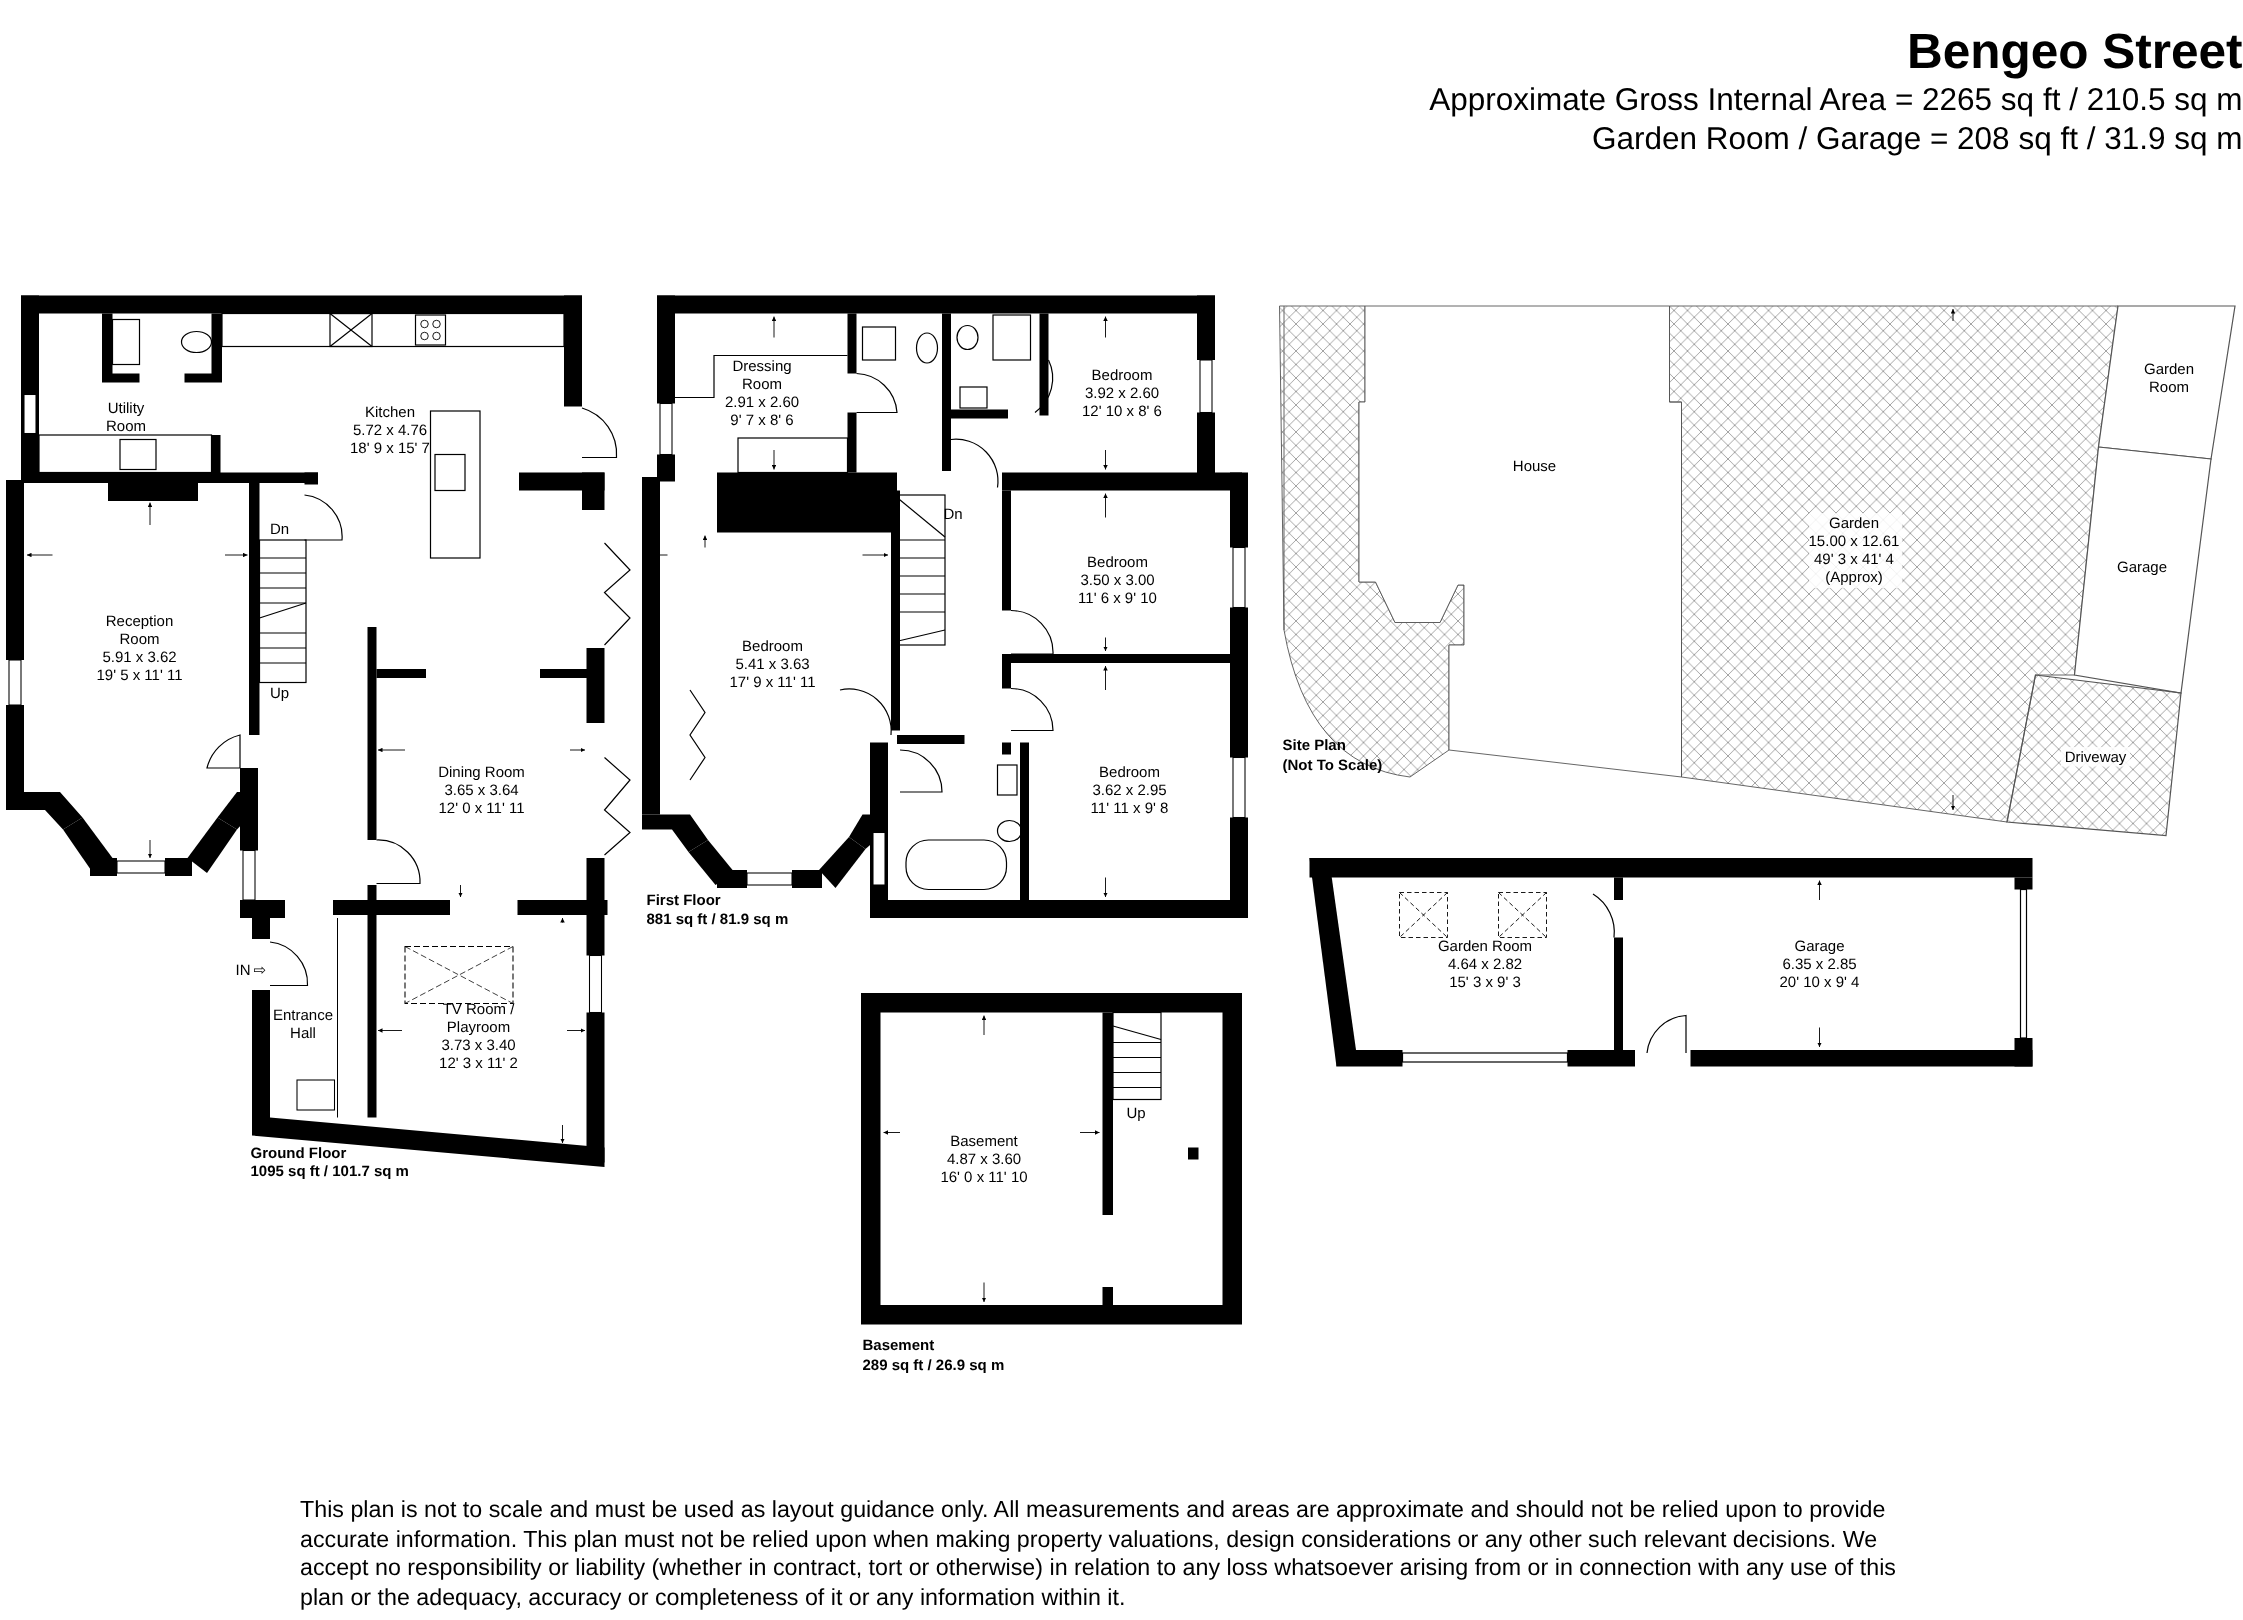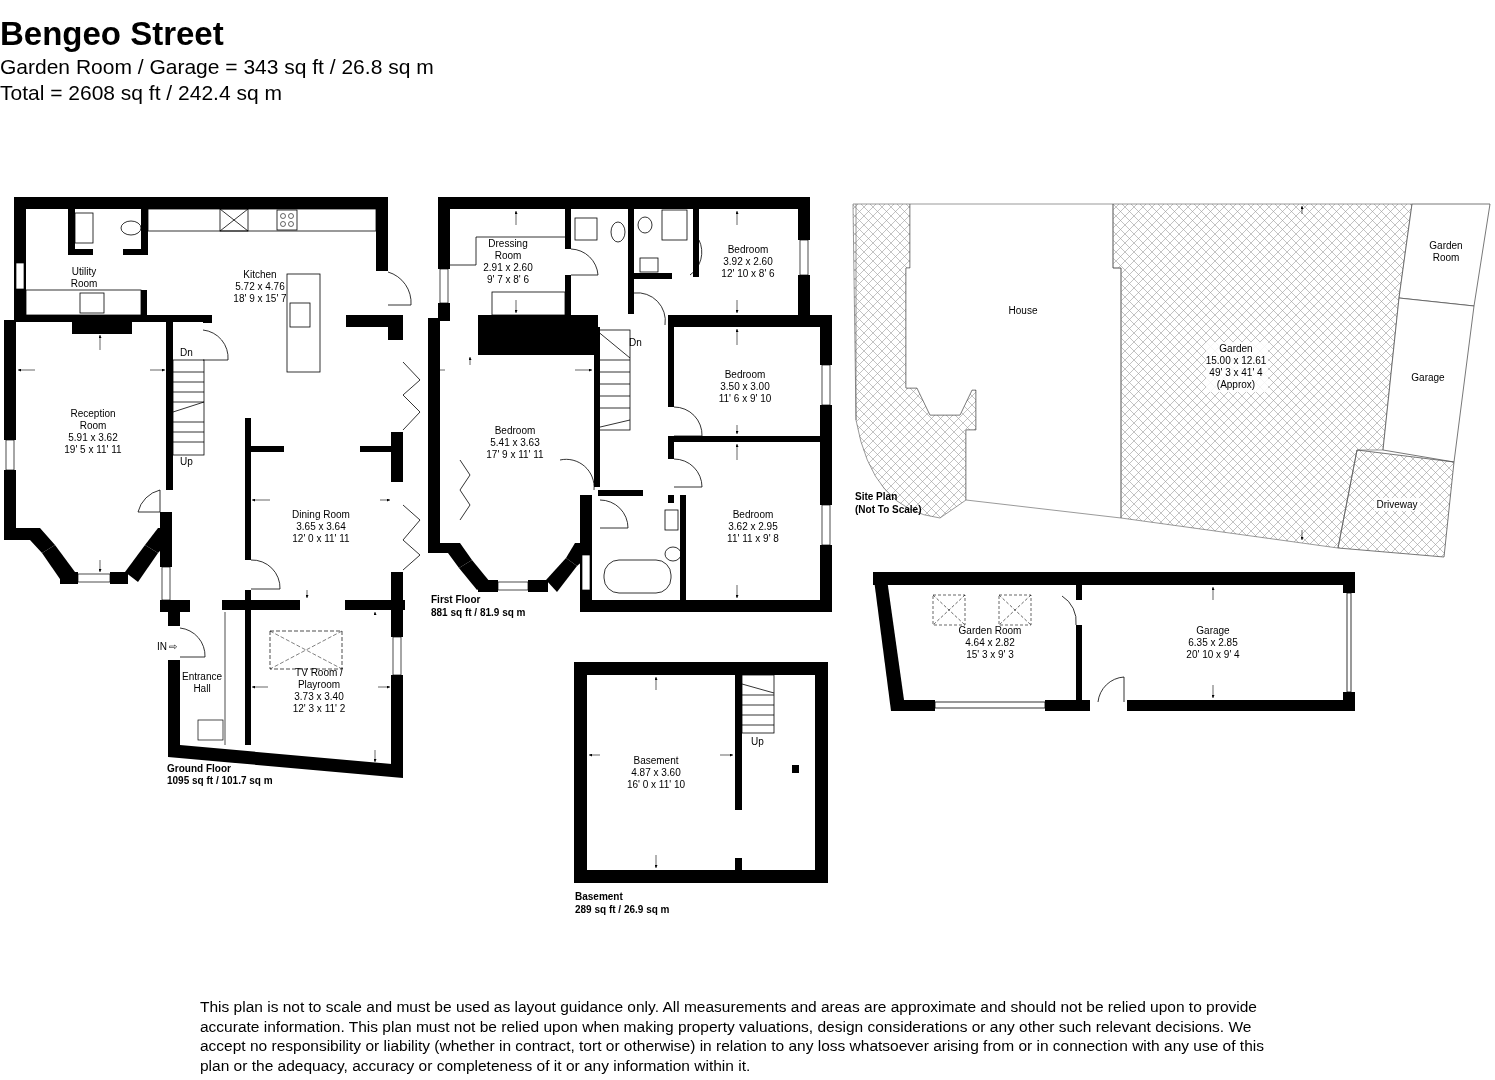--- a/index.html
+++ b/index.html
@@ -1,31 +1,31 @@
 <!DOCTYPE html>
 <html><head>
 <meta charset="utf-8">
 <style>
   html, body { margin:0; padding:0; background:#ffffff; }
   body { width:1495px; height:1080px; position:relative; overflow:hidden; font-family:"Liberation Sans", sans-serif; color:#000; }
-  .header { position:absolute; left:0; top:14px; width:1495px; text-align:left; }
+  .header { position:absolute; left:0; top:14px; width:1495px; text-align:right; }
   .title { font-weight:bold; font-size:33px; line-height:40px; }
   .sub { font-size:21px; line-height:26px; }
   svg.plan { position:absolute; left:0; top:0; }
   .lbl { font-family:"Liberation Sans", sans-serif; font-size:10px; fill:#000; }
   .flbl { font-family:"Liberation Sans", sans-serif; font-size:10px; font-weight:bold; fill:#000; }
   .disclaimer { position:absolute; left:200px; top:997px; width:1095px; text-align:left; font-size:15.5px; line-height:19.5px; }
 </style>
 </head>
 <body>
 
 <div class="header">
   <div class="title">Bengeo Street</div>
-  <div class="sub">Garden Room / Garage = 343 sq ft / 26.8 sq m</div>
-  <div class="sub">Total = 2608 sq ft / 242.4 sq m</div>
+  <div class="sub">Approximate Gross Internal Area = 2265 sq ft / 210.5 sq m</div>
+  <div class="sub">Garden Room / Garage = 208 sq ft / 31.9 sq m</div>
 </div>
 
 <svg class="plan" width="1495" height="1080" viewBox="0 0 1495 1080">
   <defs>
     <pattern id="hatch" width="9" height="9" patternUnits="userSpaceOnUse">
       <path d="M0 0 L9 9 M9 0 L0 9" stroke="#9a9a9a" stroke-width="0.6"></path>
     </pattern>
     <marker id="arr" viewBox="0 0 6 6" refX="6" refY="3" markerWidth="5" markerHeight="5" orient="auto">
       <path d="M0 0 L6 3 L0 6 z" fill="#000"></path>
     </marker>

